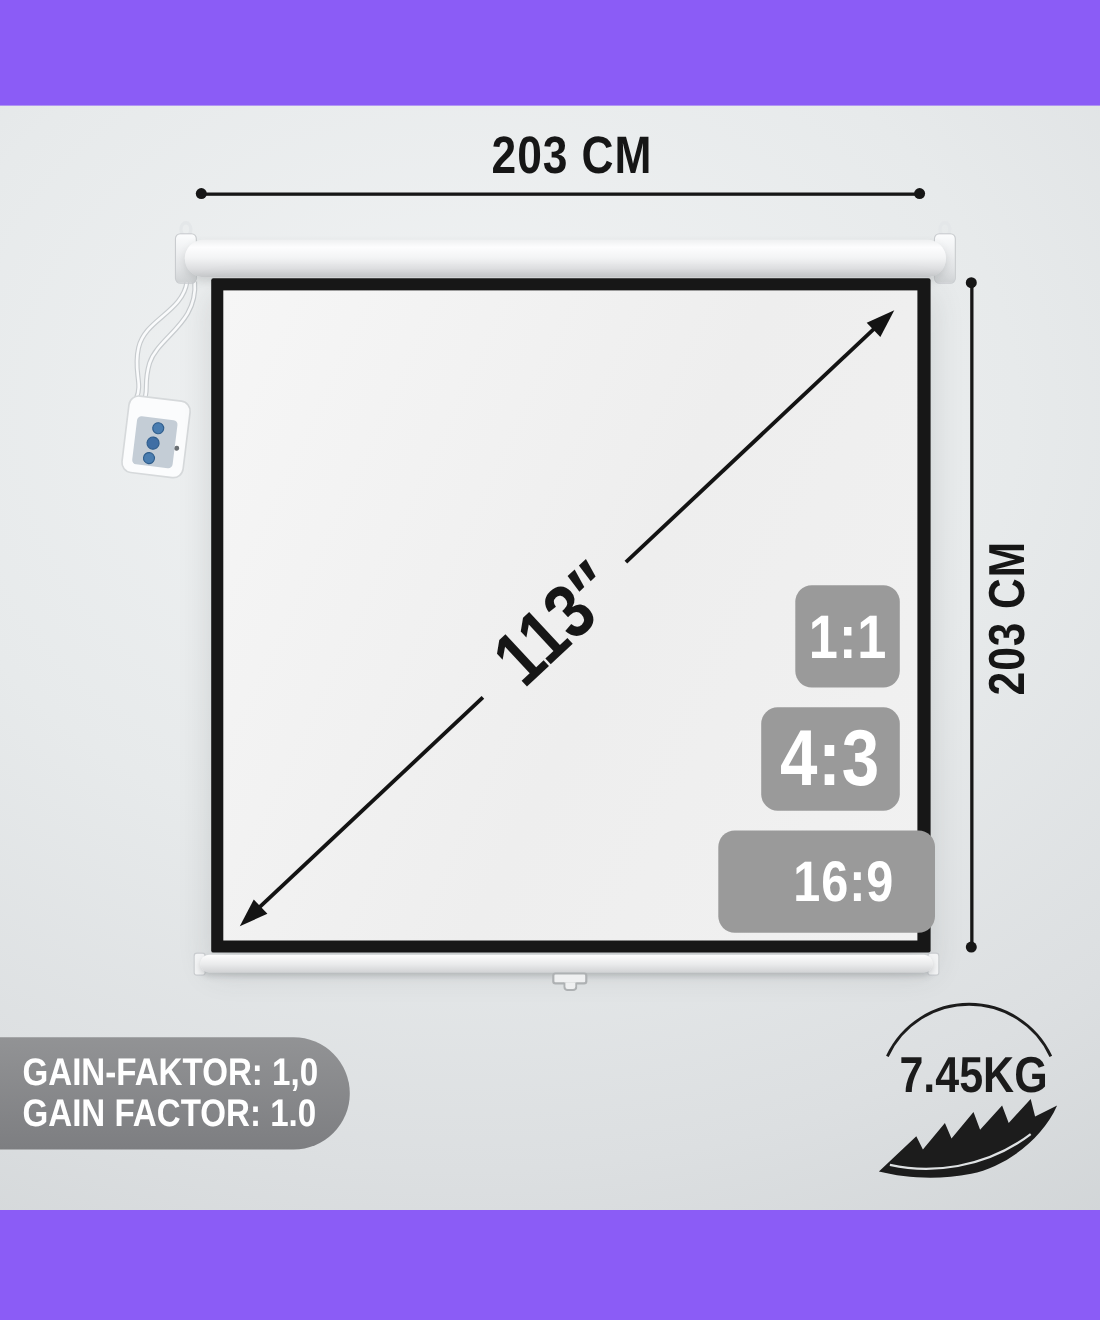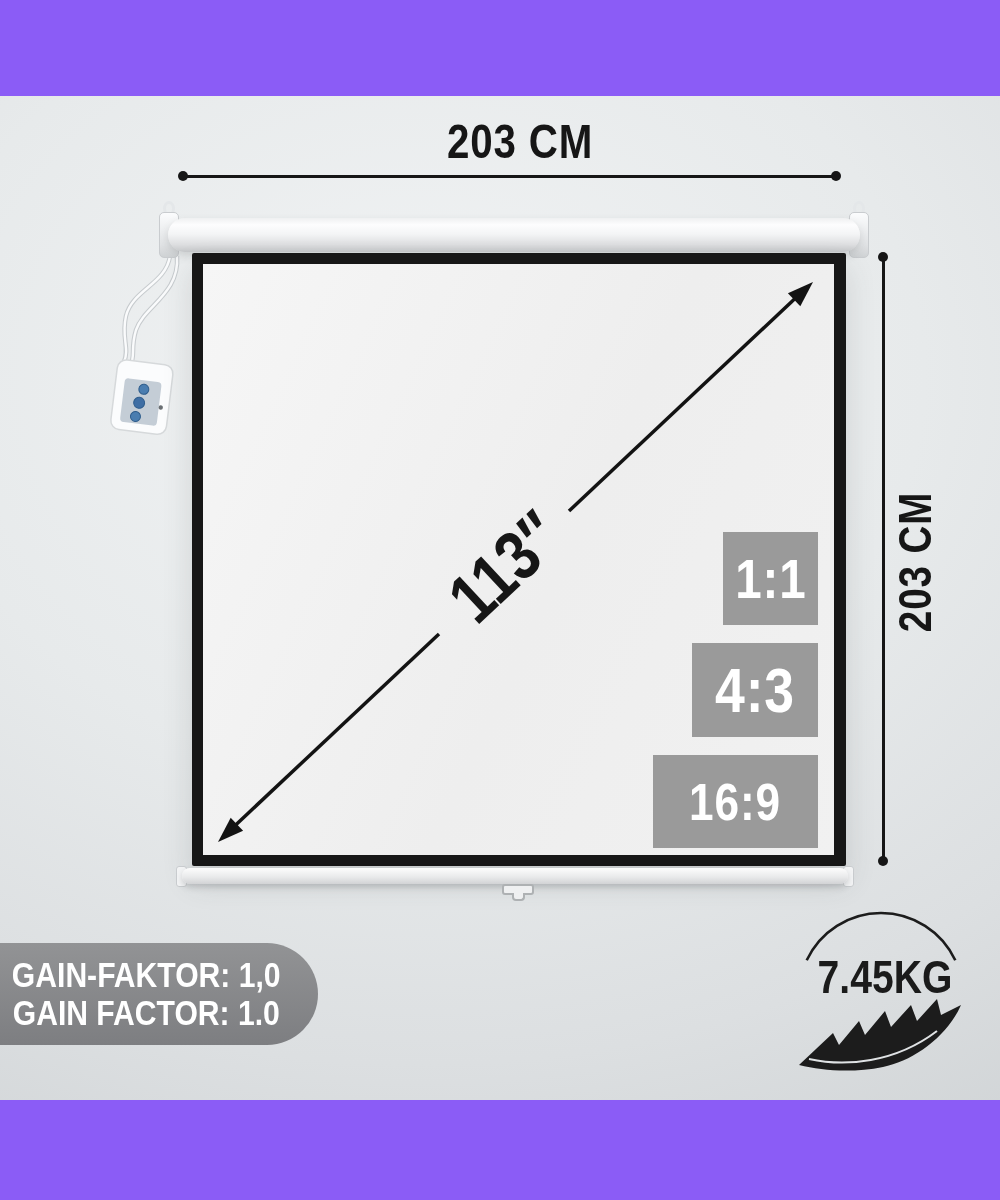--- a/index.html
+++ b/index.html
@@ -73,32 +73,32 @@
     border-radius:0 0 4px 4px;box-sizing:border-box;
   }
   
   .diag-label{
     position:absolute;left:505px;top:567px;font-weight:bold;font-size:70px;color:var(--ink);
     transform:translate(-50%,-50%) rotate(-43deg) scaleX(.84);white-space:nowrap;
   }
   
   .aspect-badge{
     position:absolute;background:var(--badge-gray);color:#ffffff;font-weight:bold;
-    display:flex;align-items:center;justify-content:center;
+    display:flex;align-items:center;justify-content:center;border-radius:15px;
   }
   .aspect-badge span{transform:scaleX(.85);letter-spacing:1px;}
   .badge-11{left:723px;top:532px;width:95px;height:93px;font-size:56px;}
-  .badge-43{left:692px;top:643px;width:126px;height:94px;font-size:63px;}
-  .badge-169{left:653px;top:755px;width:165px;height:93px;font-size:52px;}
+  .badge-43{left:692px;top:643px;width:126px;height:94px;font-size:72px;}
+  .badge-169{left:653px;top:755px;width:165px;height:93px;font-size:52px;padding-left:32px;}
   
   .gain-badge{
     position:absolute;left:0;top:943px;width:318px;height:102px;
     border-radius:0 51px 51px 0;
     background:linear-gradient(180deg,var(--gain-top),var(--gain-bottom));
-    color:#ffffff;display:flex;flex-direction:column;justify-content:center;align-items:center;
+    color:#ffffff;display:flex;flex-direction:column;justify-content:center;
     padding-right:26px;box-sizing:border-box;
   }
   .gain-badge div{
     font-weight:bold;font-size:35px;line-height:38px;transform:scaleX(.86);white-space:nowrap;
   }
   
   .weight-label{
     position:absolute;left:795px;top:954px;width:180px;text-align:center;
     font-weight:bold;font-size:46px;line-height:46px;color:#1b1b1b;
     transform:scaleX(.85);transform-origin:center;white-space:nowrap;

